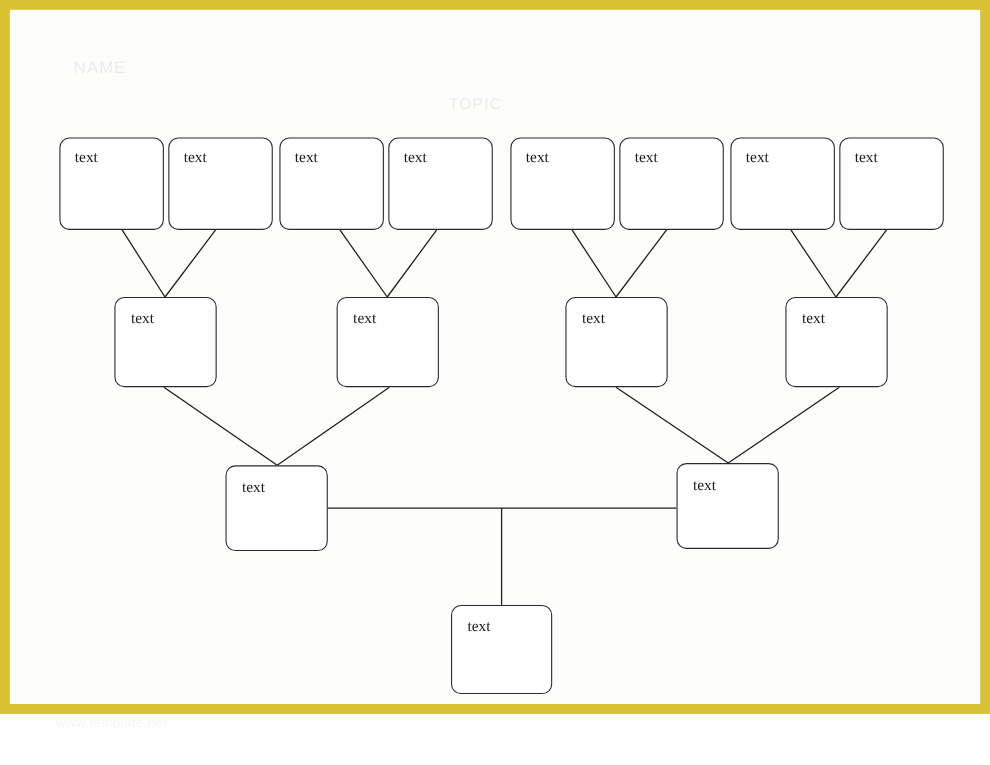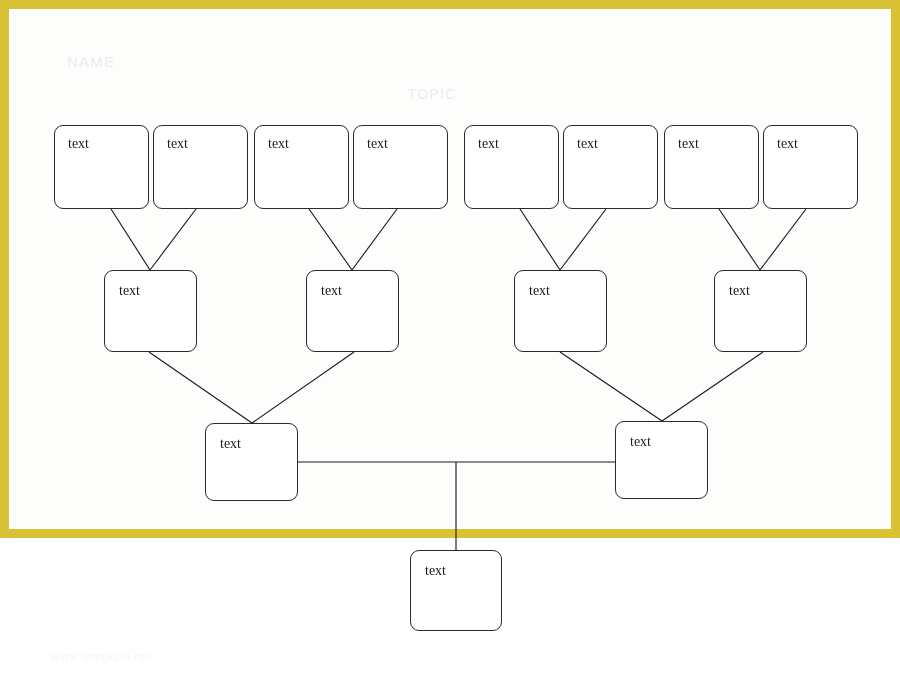--- a/index.html
+++ b/index.html
@@ -12,21 +12,21 @@
     height: 695px;
     background: #ffffff;
     font-family: "Liberation Serif", "DejaVu Serif", serif;
     overflow: hidden;
   }
 
   
   #page {
     position: relative;
     width: 900px;
-    height: 538px;
+    height: 649px;
     box-sizing: border-box;
     background: #e5e5e5;
     border: 9px solid #d9c334;
   }
   #canvas {
     position: absolute;
     inset: 0;
     background: #fdfdfc;
   }
 

